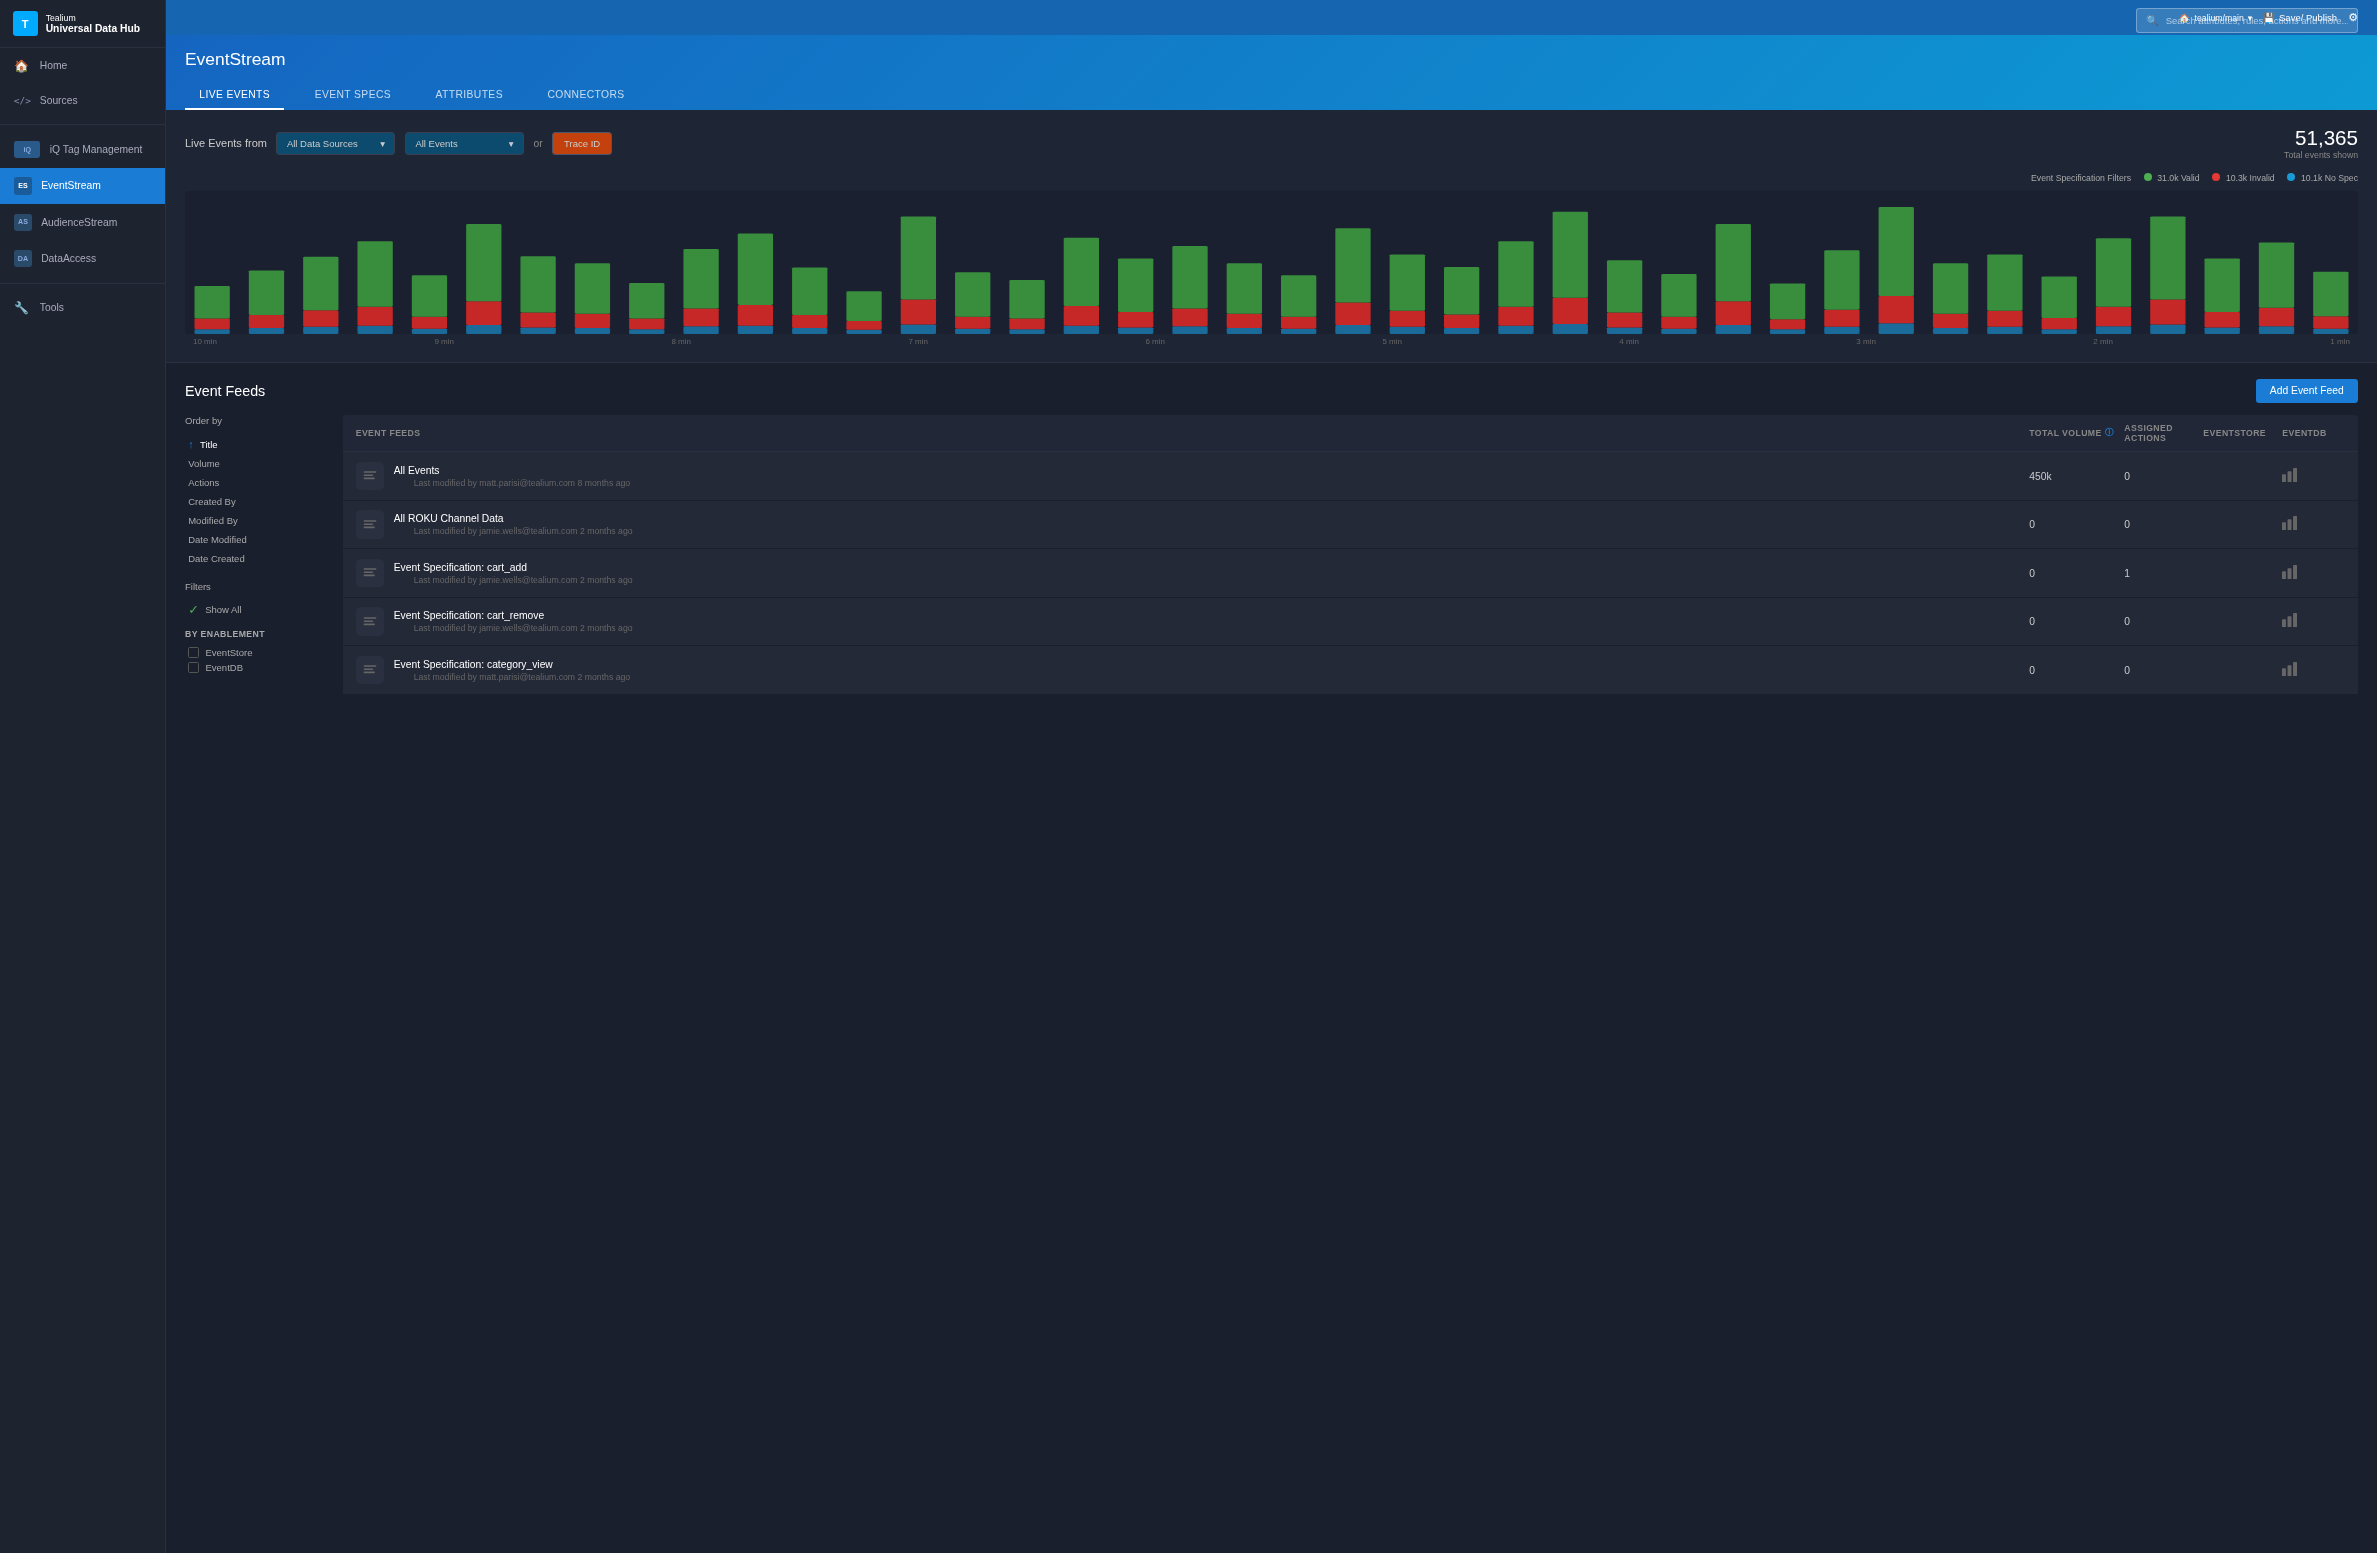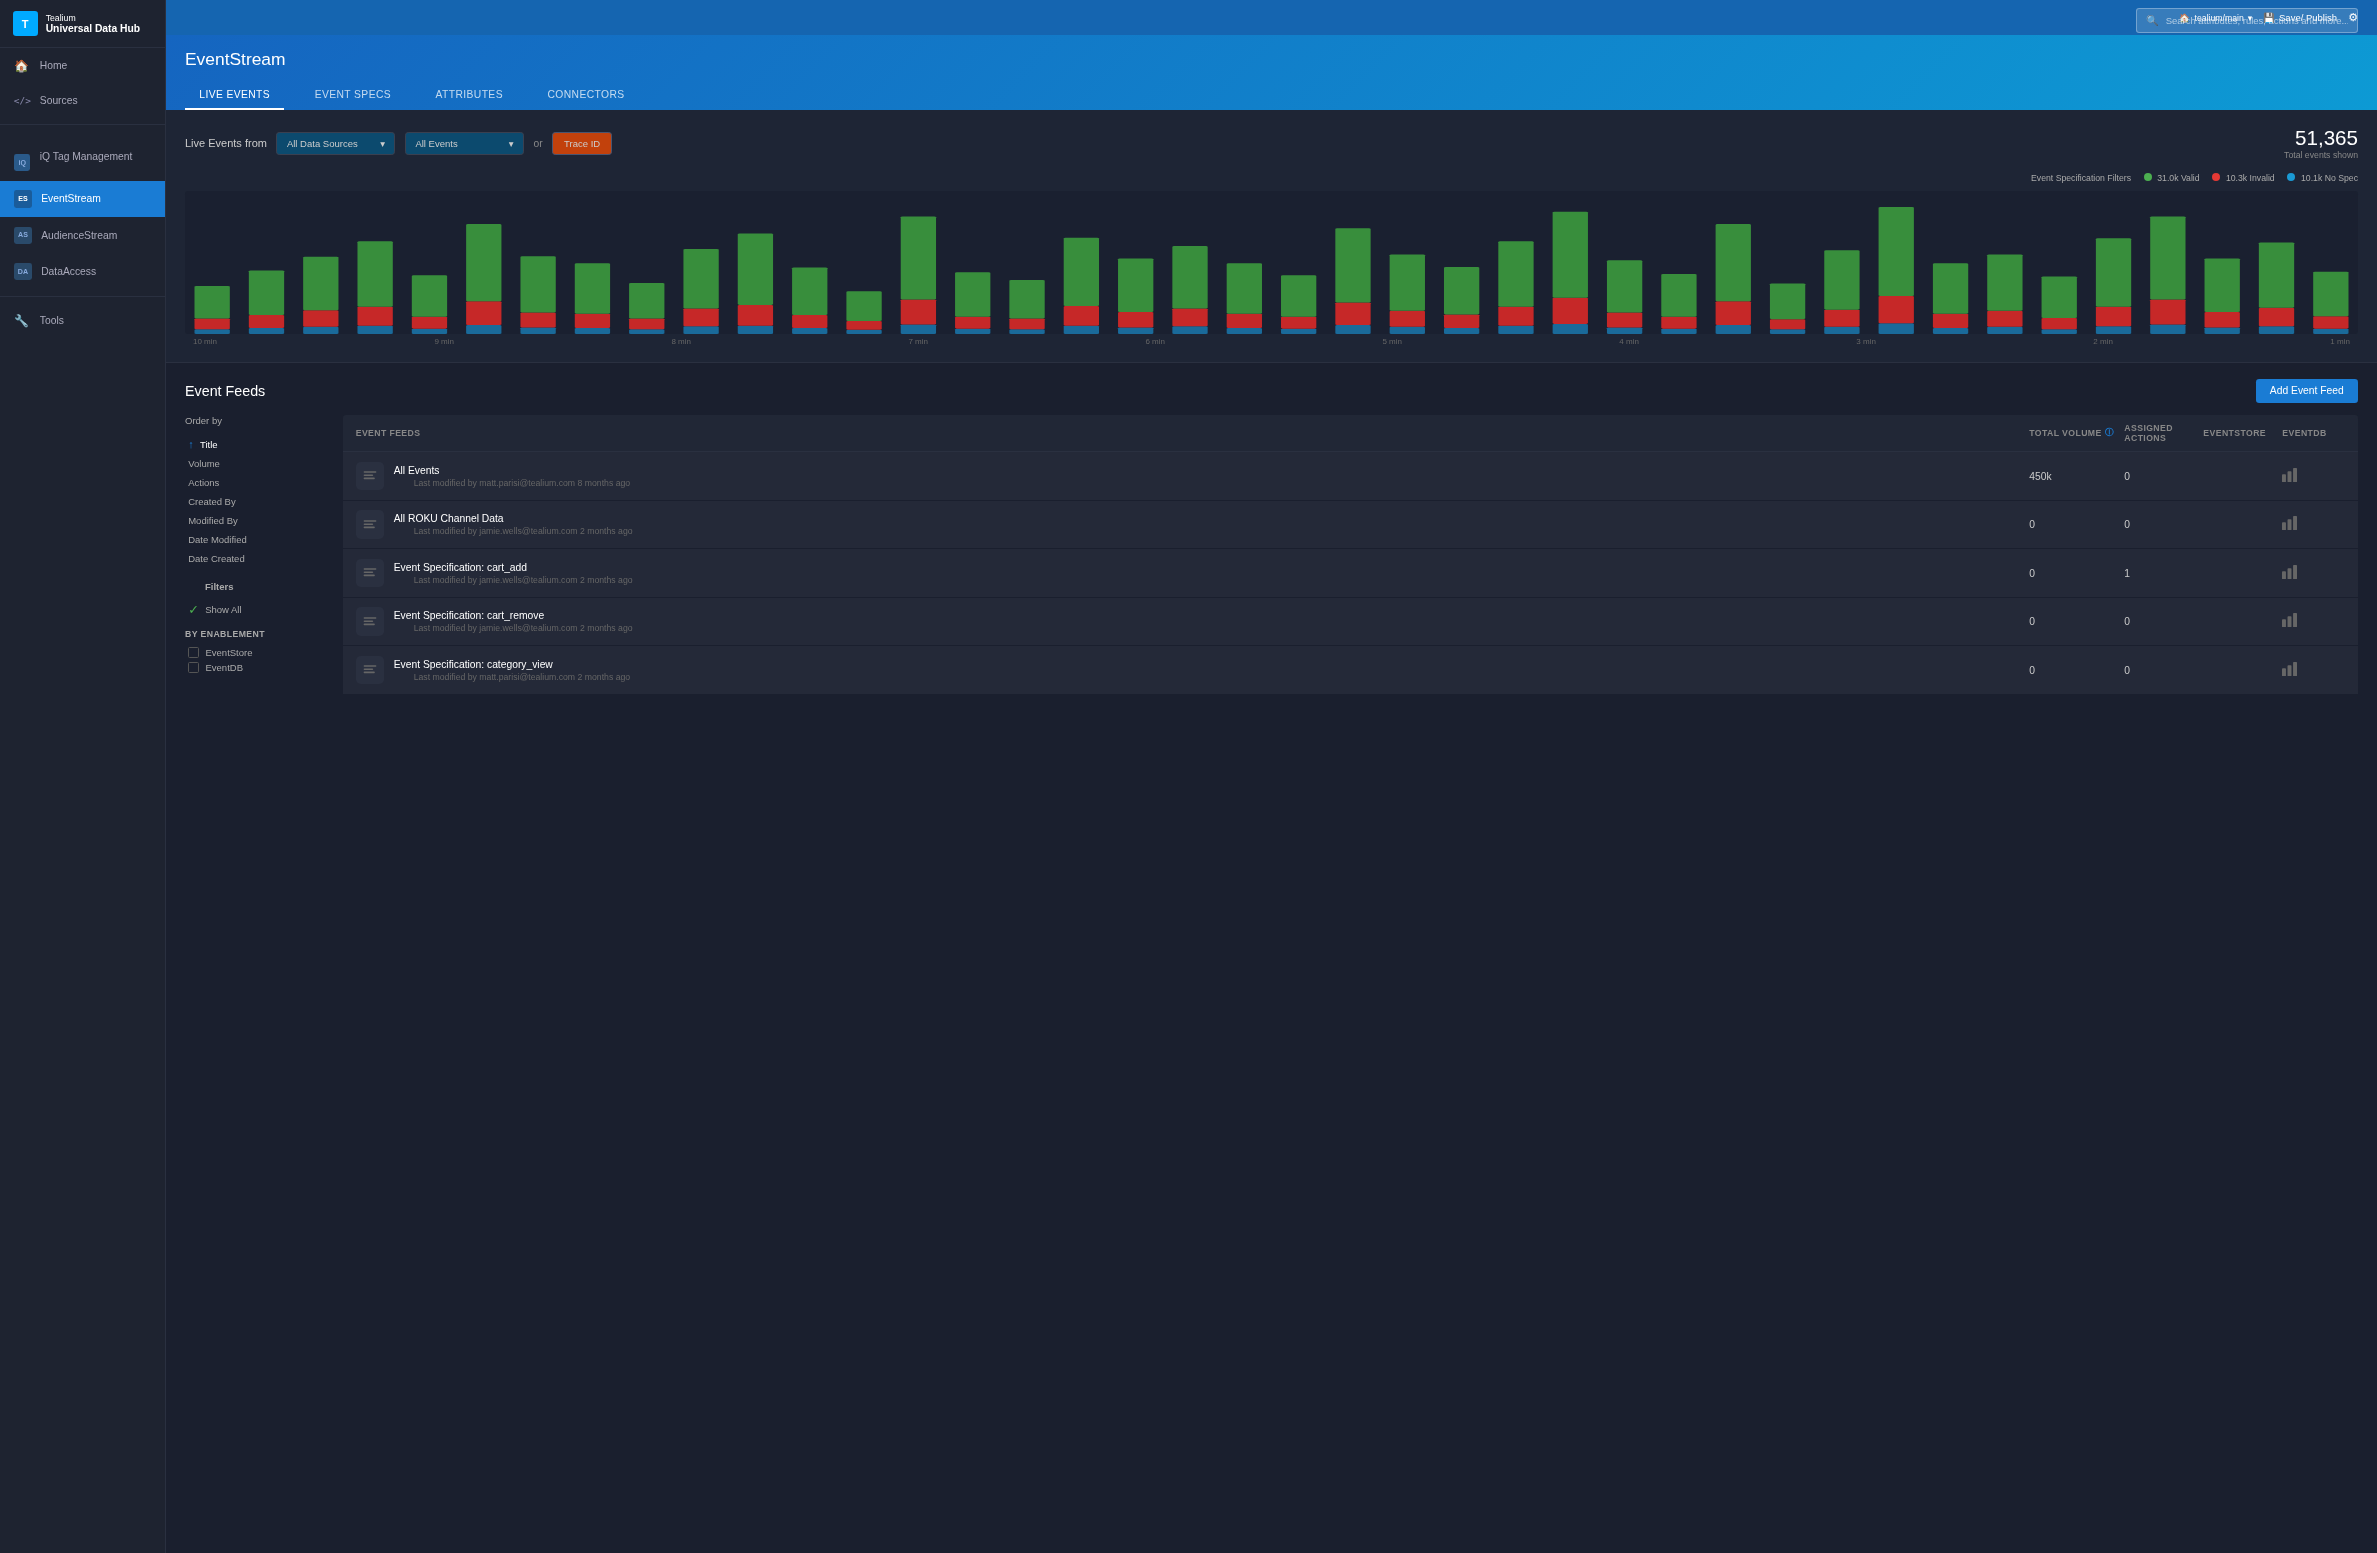--- a/index.html
+++ b/index.html
@@ -67,21 +67,21 @@
     #feeds-title { color: white; font-size: 14.3px; font-weight: 300; }
     #add-feed-btn { background: #1a7cd4; color: white; border: none; padding: 6.3px 14.3px; border-radius: 3.2px; font-size: 10.3px; cursor: pointer; }
 
     
     #feeds-body { display: flex; gap: 0; }
     #filters-panel { width: 158px; min-width: 158px; padding-right: 16px; }
     #filters-panel h4 { color: #aaa; font-size: 9.5px; font-weight: 500; margin-bottom: 8px; }
     .filter-sort-item { display: flex; align-items: center; gap: 6.3px; padding: 4px 3.2px; color: #aaa; font-size: 9.5px; cursor: pointer; }
     .filter-sort-item.active { color: white; }
     .filter-sort-item .sort-icon { color: #1a7cd4; font-size: 11px; }
-    .filter-section-title { color: #aaa; font-size: 9.5px; font-weight: 700; margin-top: 12.7px; margin-bottom: 6.3px; margin-left: 20px; }
+    .filter-section-title { color: #aaa; font-size: 9.5px; font-weight: 400; margin-top: 12.7px; margin-bottom: 6.3px; }
     .filter-checkbox { display: flex; align-items: center; gap: 6.3px; padding: 3.2px 3.2px; font-size: 9.5px; color: #aaa; cursor: pointer; }
     .filter-checkbox .check-icon { color: #4caf50; font-size: 12.7px; }
     .filter-sub-title { color: #aaa; font-size: 8.7px; font-weight: 600; margin-top: 9.5px; margin-bottom: 4.8px; text-transform: uppercase; letter-spacing: 0.4px; }
     .filter-checkbox-small { display: flex; align-items: center; gap: 6.3px; padding: 2.4px 3.2px; font-size: 9.5px; color: #aaa; }
     .checkbox-box { width: 11px; height: 11px; border: 0.8px solid #555; border-radius: 1.6px; display: inline-block; }
 
     
     #feeds-table { flex: 1; }
     .table-header { display: grid; grid-template-columns: 1fr 95px 79px 79px 63px; background: #212736; padding: 8px 12.7px; border-radius: 3.2px 3.2px 0 0; border-bottom: 0.8px solid #2a3040; }
     .table-header-cell { color: #888; font-size: 8.7px; font-weight: 600; text-transform: uppercase; letter-spacing: 0.4px; display: flex; align-items: center; gap: 3.2px; }
@@ -119,21 +119,21 @@
   </div>
 
   <div class="nav-item">
     <span class="nav-icon" style="font-family:monospace;font-size:9.5px;">&lt;/&gt;</span>
     <span>Sources</span>
   </div>
 
   <div class="nav-divider"></div>
 
   <div class="nav-item">
-    <span class="nav-icon" style="background:#2a5a8a;color:#8ad;border-radius:2.4px;width:16px;height:17.4px;font-size:7.1px;font-weight:700;display:flex;align-items:center;justify-content:center;margin-top:13px;">iQ</span>
+    <span class="nav-icon" style="background:#2a5a8a;color:#8ad;border-radius:2.4px;width:26px;height:17.4px;font-size:7.1px;font-weight:700;display:flex;align-items:center;justify-content:center;">iQ</span>
     <span>iQ Tag Management</span>
   </div>
 
   <div class="nav-item active">
     <span class="nav-icon" style="background:#1a5c9a;color:white;border-radius:2.4px;width:17.4px;height:17.4px;font-size:7.1px;font-weight:700;display:flex;align-items:center;justify-content:center;">ES</span>
     <span>EventStream</span>
   </div>
 
   <div class="nav-item">
     <span class="nav-icon" style="background:#2a4a6a;color:#8ad;border-radius:2.4px;width:17.4px;height:17.4px;font-size:7.1px;font-weight:700;display:flex;align-items:center;justify-content:center;">AS</span>

